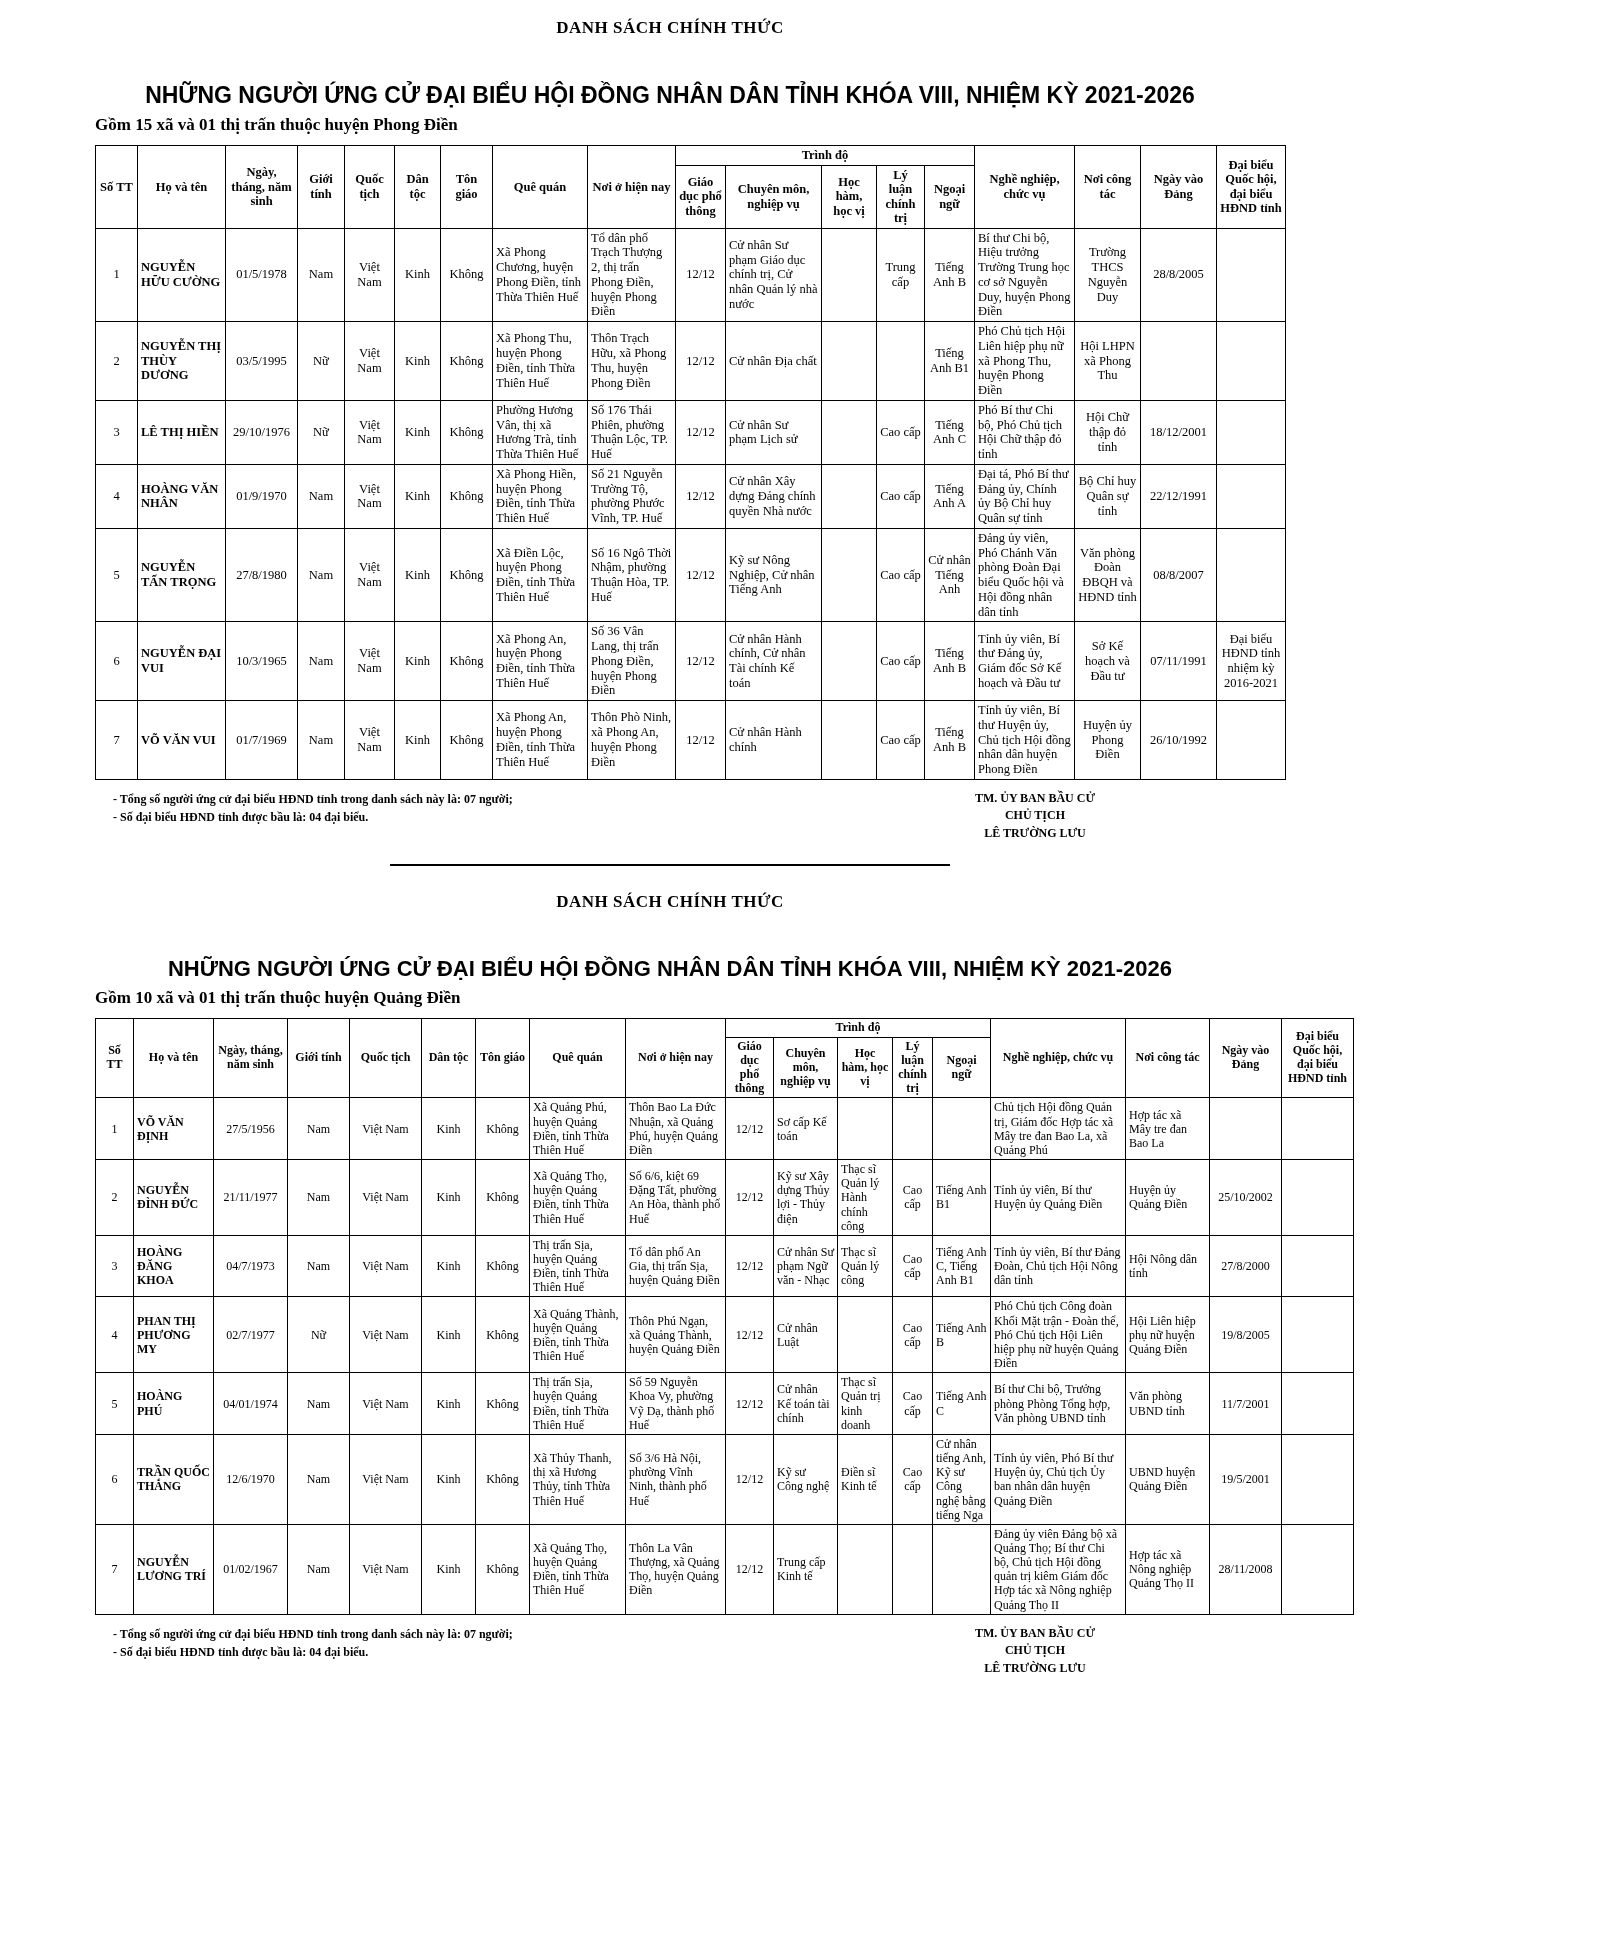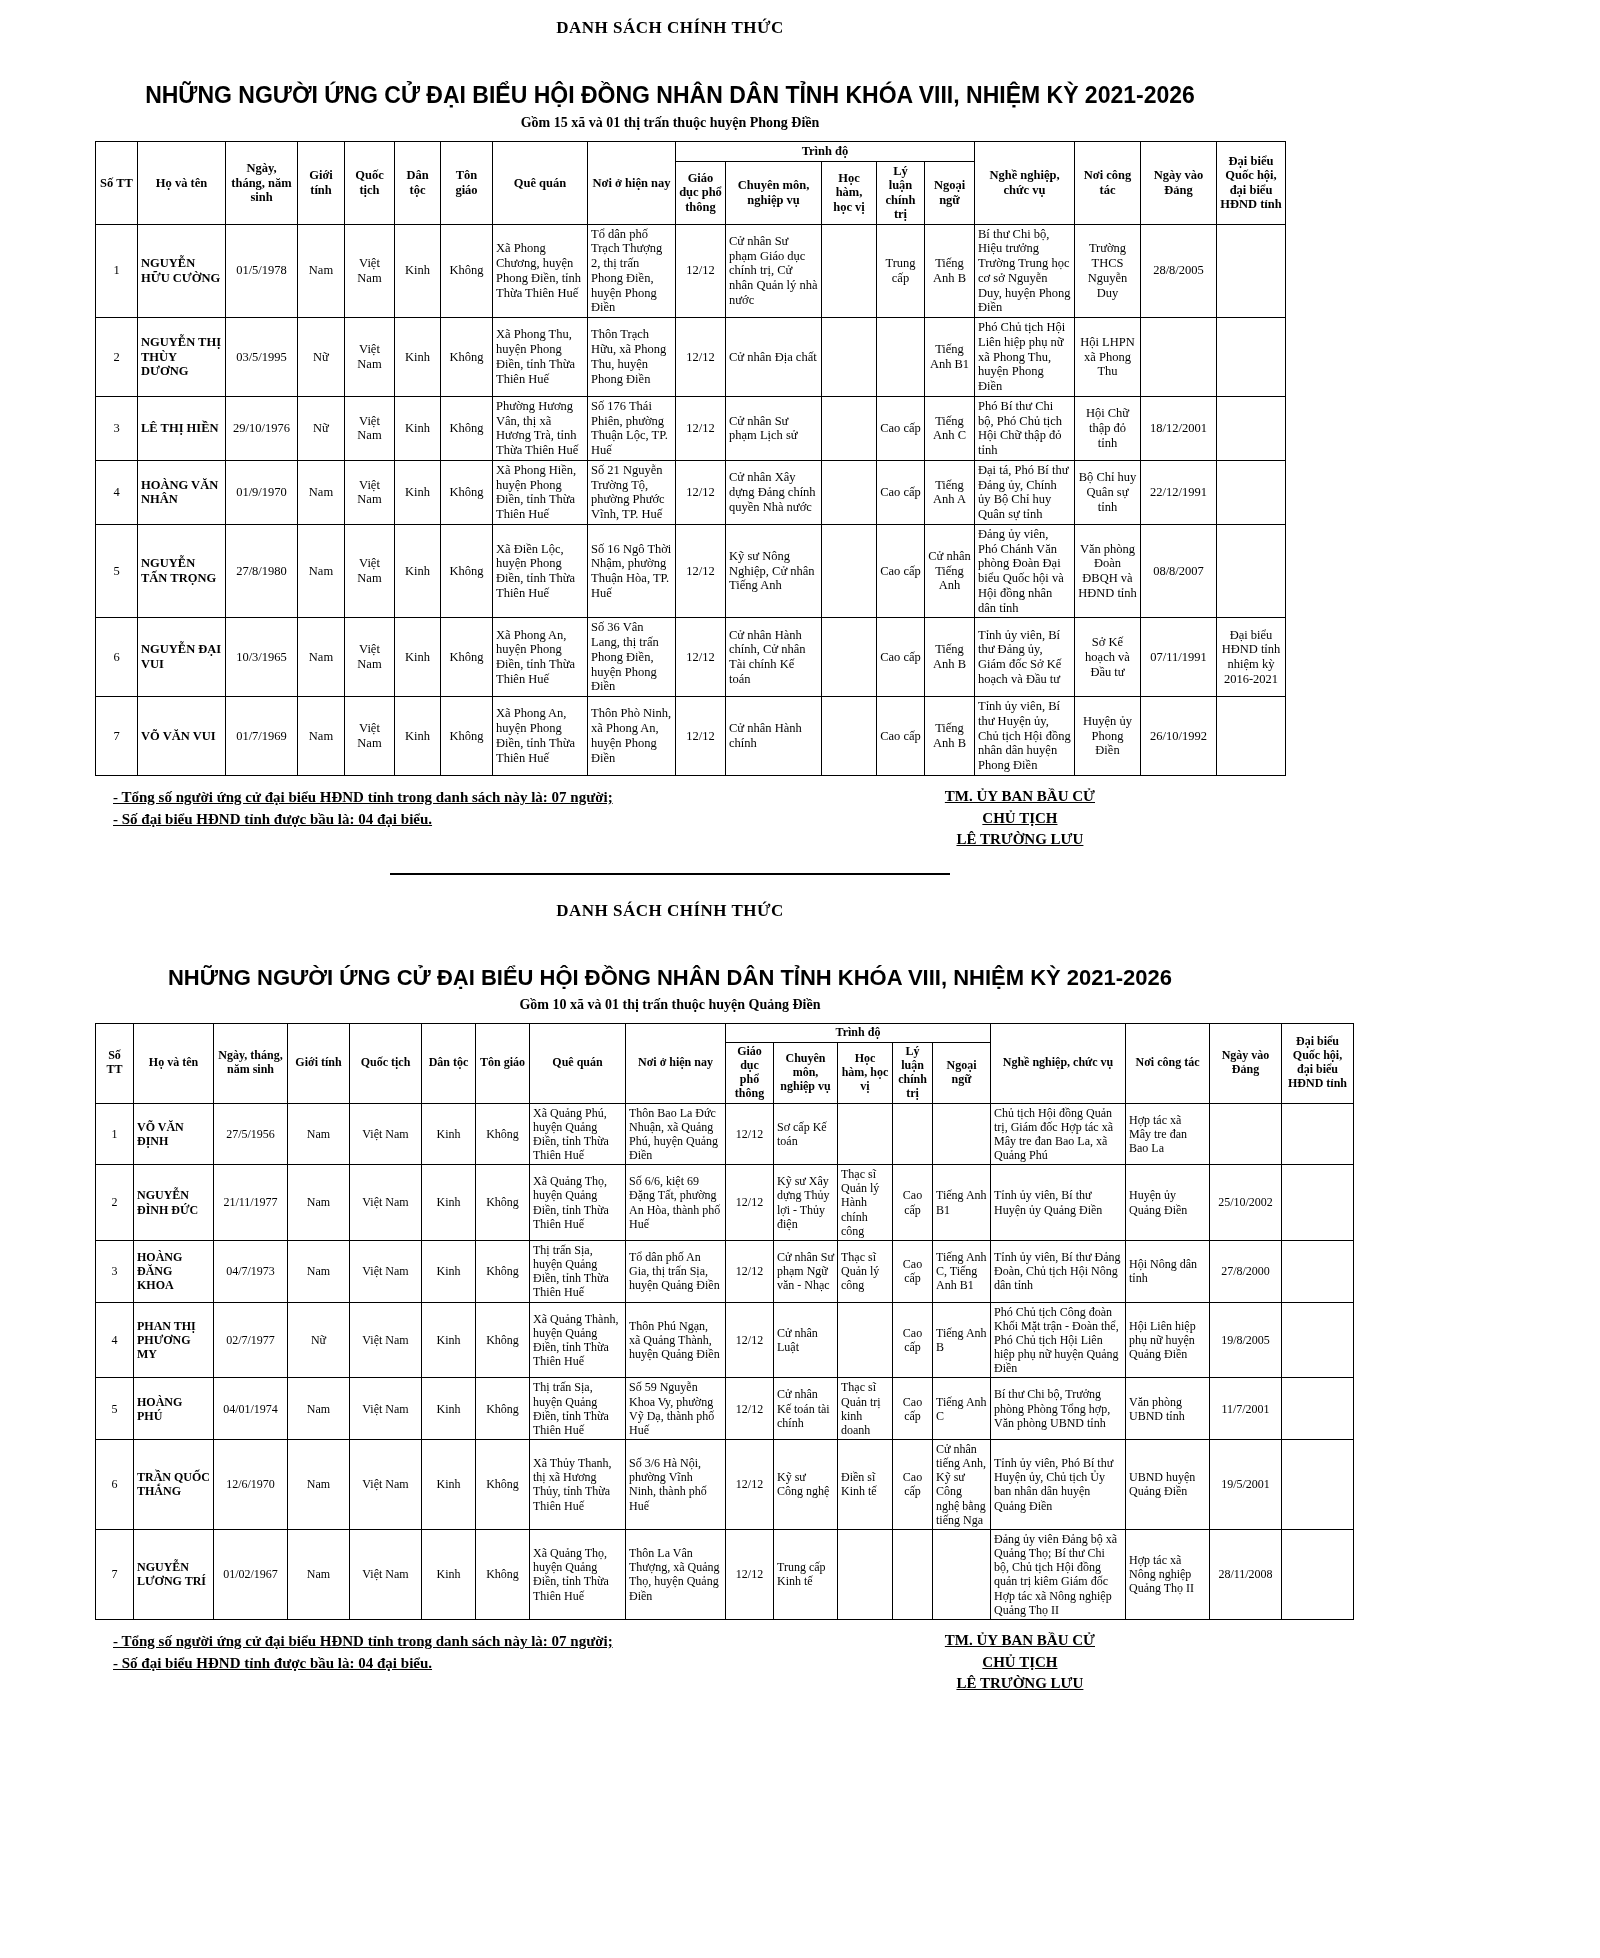--- a/index.html
+++ b/index.html
@@ -36,23 +36,22 @@
     margin-bottom: 6px;
     margin-top: 44px;
   }
   .head-line3 {
     text-align: center;
     font-weight: bold;
     font-size: 19px;
     margin-bottom: 4px;
   }
   .head-line4 {
-    text-align: center;
-    font-weight: bold;
-    font-size: 14px;
+    font-weight: bold;
+    font-size: 17px;
     margin-bottom: 10px;
   }
   table.cand {
     border-collapse: collapse;
     width: 100%;
     table-layout: fixed;
   }
   table.cand th, table.cand td {
     border: 1px solid #000;
     vertical-align: middle;
@@ -70,22 +69,21 @@
   td.l { text-align: left; }
   td.name {
     text-align: left;
     font-weight: bold;
     font-size: 12.5px;
   }
   .footer-wrap {
     display: flex;
     justify-content: space-between;
     margin-top: 10px;
-    font-size: 15px;
-    text-decoration: underline;
+    font-size: 12px;
   }
   .footer-left {
     padding-left: 18px;
     line-height: 1.5;
     font-weight: bold;
   }
   .footer-right {
     text-align: center;
     padding-right: 150px;
     line-height: 1.45;

